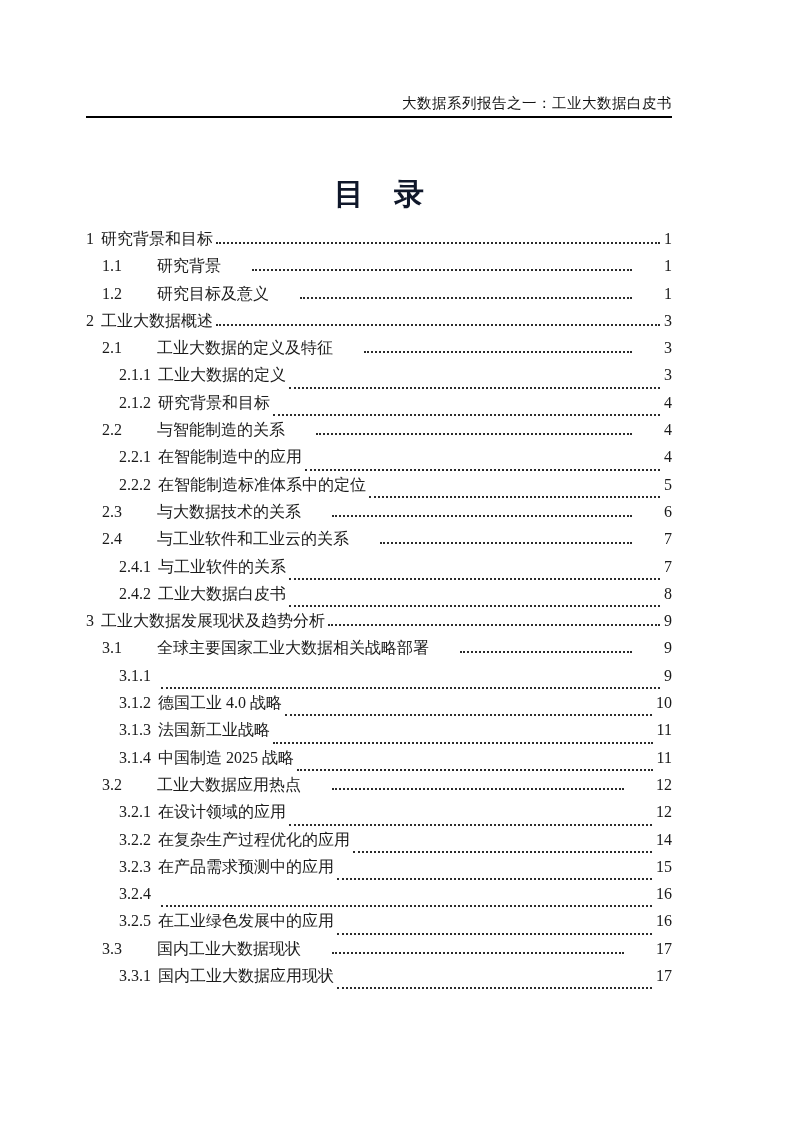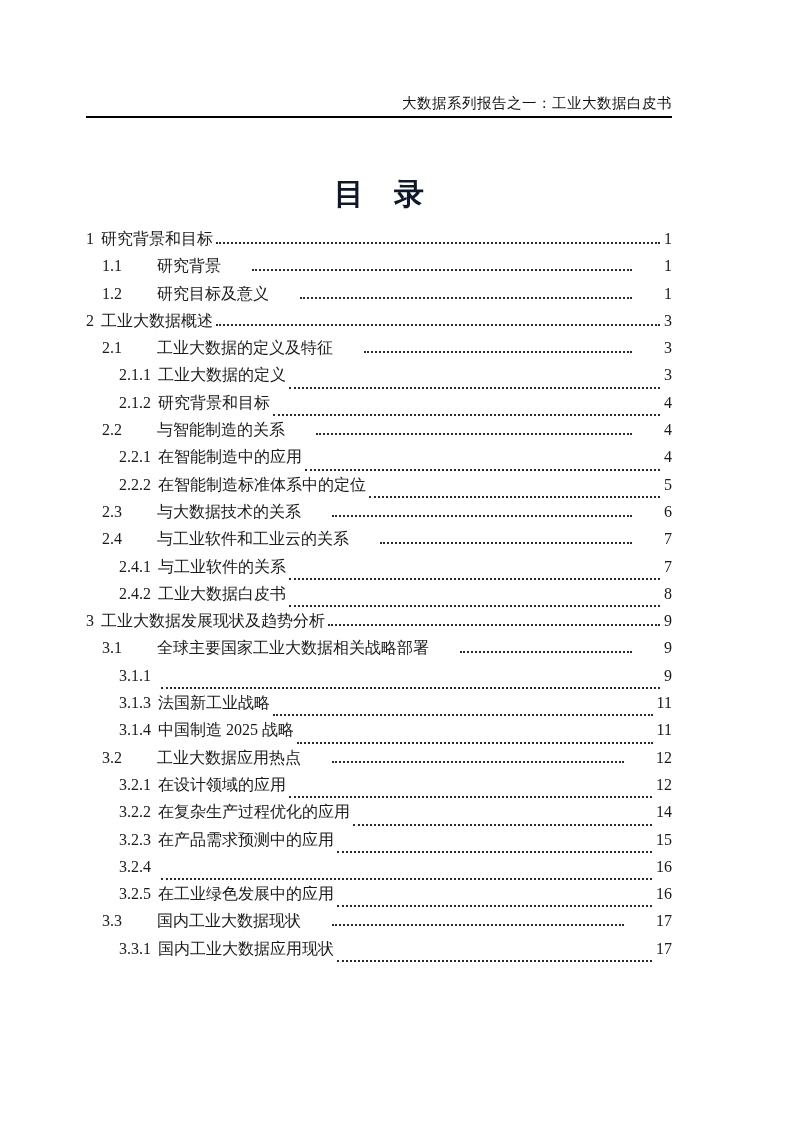--- a/index.html
+++ b/index.html
@@ -193,20 +193,26 @@
           <span class="toc-title">全球主要国家工业大数据相关战略部署</span>
           <span class="leader"></span>
           <span class="pagenum">9</span>
         </div>
         <div class="toc-row lvl-3">
           <span class="toc-num">3.1.1</span>
           <span class="leader"></span>
           <span class="pagenum">9</span>
         </div>
         <div class="toc-row lvl-3">
+          <span class="toc-num">3.1.2</span>
+          <span class="toc-title">德国工业 4.0 战略</span>
+          <span class="leader"></span>
+          <span class="pagenum">10</span>
+        </div>
+        <div class="toc-row lvl-3">
           <span class="toc-num">3.1.3</span>
           <span class="toc-title">法国新工业战略</span>
           <span class="leader"></span>
           <span class="pagenum">11</span>
         </div>
         <div class="toc-row lvl-3">
           <span class="toc-num">3.1.4</span>
           <span class="toc-title">中国制造 2025 战略</span>
           <span class="leader"></span>
           <span class="pagenum">11</span>

